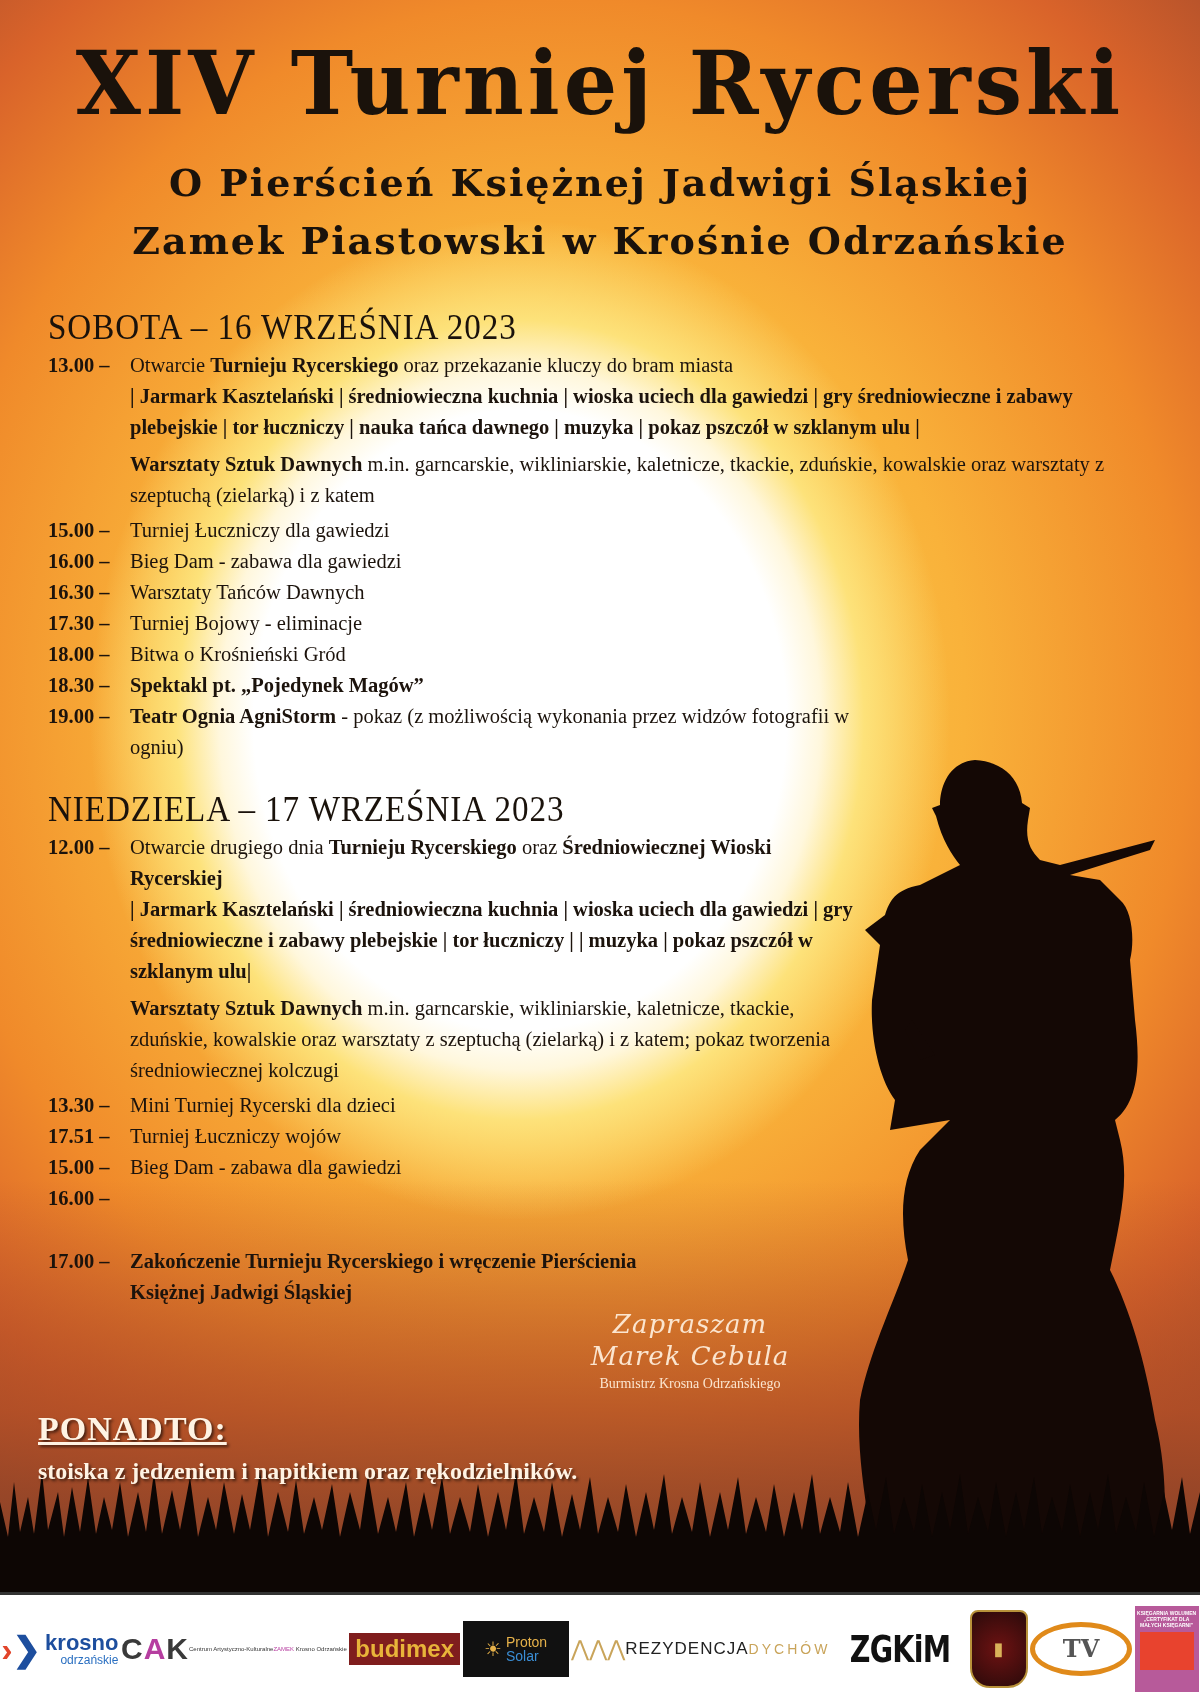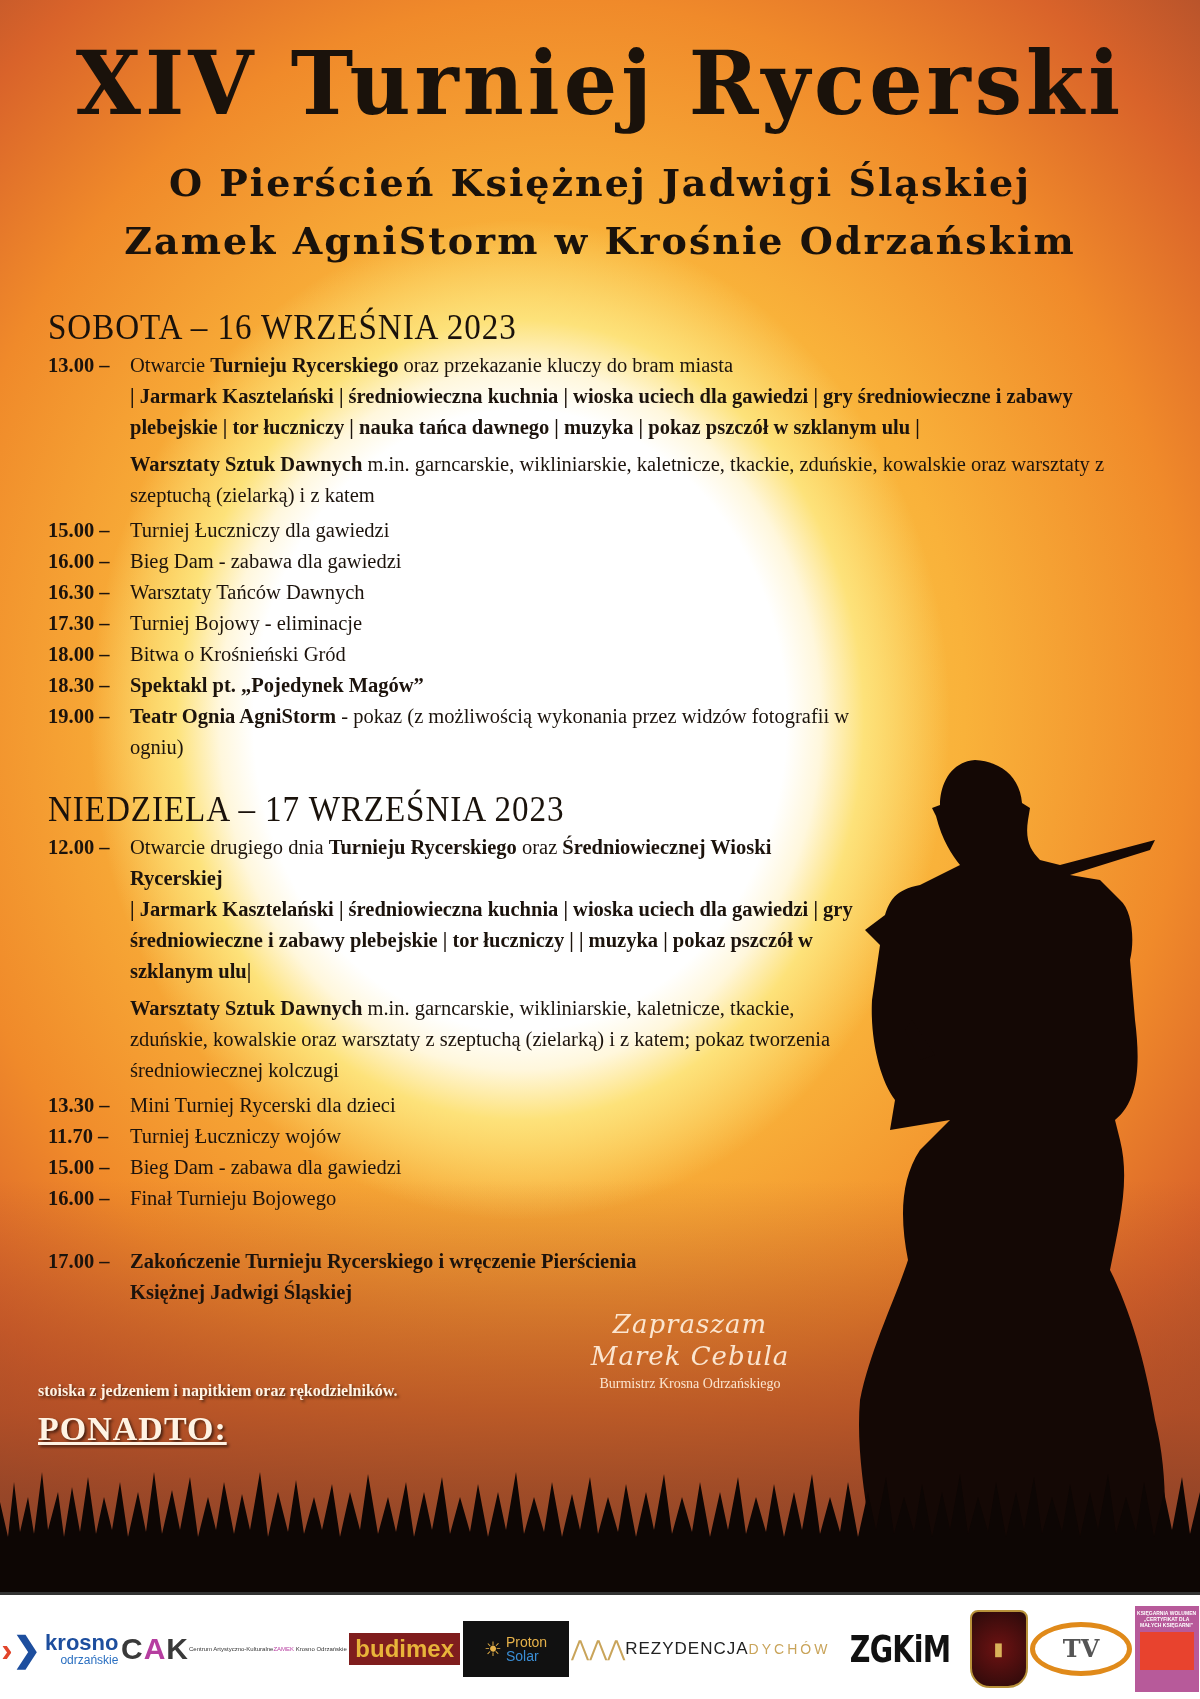--- a/index.html
+++ b/index.html
@@ -22,21 +22,21 @@
   .sched { position:absolute; left:48px; font-size:20.5px; line-height:31px; }
   .row { display:flex; }
   .row .time { width:82px; font-weight:bold; white-space:nowrap; }
   .row .desc { flex:1; }
   .b { font-weight:bold; }
   .block { margin-top:6px; }
   .signature { position:absolute; left:560px; top:1308px; width:260px; text-align:center; color:#fbe5cf; z-index:4; }
   .signature .hand { font-family:"DejaVu Serif", serif; font-style:italic; font-size:26px; line-height:32px; letter-spacing:1px; }
   .signature .role { font-size:14px; margin-top:4px; }
   .ponadto { position:absolute; left:38px; top:1410px; font-size:34px; color:#fff3e3; font-weight:bold; letter-spacing:1px; text-shadow:2px 2px 3px rgba(0,0,0,0.6); z-index:4;text-decoration:underline; }
-  .ponadto-text { position:absolute; left:38px; top:1382px; font-size:16px; color:#fff3e3; font-weight:bold; text-shadow:2px 2px 3px rgba(0,0,0,0.6); z-index:4; }
+  .ponadto-text { position:absolute; left:38px; top:1458px; font-size:24px; color:#fff3e3; font-weight:bold; text-shadow:2px 2px 3px rgba(0,0,0,0.6); z-index:4; }
   .sponsors { position:absolute; left:0; top:1592px; width:1200px; height:107px; background:#fff; border-top:3px solid #333; display:flex; align-items:center; justify-content:space-around; }
   .logo { display:flex; flex-direction:row; align-items:center; justify-content:center; font-family:"Liberation Sans", sans-serif; }
   .krosno { flex-direction:row; gap:4px; }
   .krosno .chev { color:#1d4e9e; font-size:34px; font-weight:bold; line-height:1; }
   .krosno .chev span { color:#e2452b; }
   .krosno .txt { display:flex; flex-direction:column; line-height:1; }
   .krosno .t1 { color:#1d4e9e; font-weight:bold; font-size:22px; }
   .krosno .t2 { color:#2a6fc1; font-size:12px; text-align:right; }
   .cak .letters { font-size:30px; font-weight:bold; color:#3a3a3a; letter-spacing:1px; }
   .cak .letters span { color:#b63ea0; }
@@ -69,21 +69,21 @@
 
   <svg class="grass" viewBox="0 0 1200 150" preserveAspectRatio="none">
     <path fill="#0d0604" d="M0,150 L0,60 L8,95 L14,40 L20,90 L28,55 L34,92 L42,30 L48,88 L58,50 L64,95 L72,45 L80,90 L88,35 L96,92 L104,55 L112,88 L120,40 L128,95 L138,50 L146,90 L154,30 L162,92 L172,48 L180,88 L190,35 L198,95 L208,55 L216,88 L224,40 L234,92 L242,52 L250,88 L260,30 L268,95 L278,50 L288,90 L296,38 L304,92 L314,55 L322,88 L332,42 L340,95 L350,50 L360,88 L368,32 L378,92 L388,55 L396,90 L406,40 L414,95 L424,50 L432,88 L442,35 L450,92 L460,55 L470,90 L478,42 L488,95 L498,50 L506,88 L516,30 L524,92 L534,55 L544,90 L552,40 L562,95 L572,52 L580,88 L590,35 L598,92 L608,55 L618,90 L626,42 L636,95 L646,50 L654,88 L664,32 L672,92 L682,55 L692,90 L700,40 L710,95 L720,50 L728,88 L738,35 L746,92 L756,55 L766,90 L774,42 L784,95 L794,50 L802,88 L812,32 L820,92 L830,55 L840,90 L848,40 L858,95 L868,50 L876,88 L886,35 L894,92 L904,55 L914,90 L922,42 L932,95 L942,50 L950,88 L960,32 L968,92 L978,55 L988,90 L996,40 L1006,95 L1016,50 L1024,88 L1034,35 L1042,92 L1052,55 L1062,90 L1070,42 L1080,95 L1090,50 L1098,88 L1108,32 L1116,92 L1126,55 L1136,90 L1144,40 L1154,95 L1164,50 L1172,88 L1182,35 L1190,92 L1200,50 L1200,150 Z"></path>
     <rect x="0" y="110" width="1200" height="40" fill="#0d0604"></rect>
   </svg>
 </div>
 
 <div class="content">
   <div class="title">XIV Turniej Rycerski</div>
   <div class="subtitle sub1">O Pierścień Księżnej Jadwigi Śląskiej</div>
-  <div class="subtitle sub2">Zamek AgniStorm w Krośnie Odrzańskim</div>
+  <div class="subtitle sub2">Zamek Piastowski w Krośnie Odrzańskie</div>
 
   <div class="day-heading" style="top:306px;">SOBOTA – 16 WRZEŚNIA 2023</div>
   <div class="sched" style="top:350px; width:1090px;">
     <div class="row">
       <span class="time">13.00 –</span>
       <span class="desc">
         <span>Otwarcie </span><span class="b">Turnieju Rycerskiego</span><span> oraz przekazanie kluczy do bram miasta</span><br>
         <span class="b">| Jarmark Kasztelański | średniowieczna kuchnia | wioska uciech dla gawiedzi | gry średniowieczne i zabawy plebejskie | tor łuczniczy | nauka tańca dawnego | muzyka | pokaz pszczół w szklanym ulu |</span>
         <div class="block"><span class="b">Warsztaty Sztuk Dawnych</span><span> m.in. garncarskie, wikliniarskie,  kaletnicze, tkackie,  zduńskie, kowalskie oraz warsztaty z szeptuchą (zielarką) i z katem</span></div>
       </span>
@@ -126,30 +126,29 @@
         <span>Otwarcie drugiego dnia </span><span class="b">Turnieju Rycerskiego</span><span> oraz </span><span class="b">Średniowiecznej Wioski Rycerskiej</span><br>
         <span class="b">| Jarmark Kasztelański | średniowieczna kuchnia | wioska uciech dla gawiedzi | gry średniowieczne i zabawy plebejskie | tor łuczniczy | | muzyka | pokaz pszczół w szklanym ulu|</span>
         <div class="block"><span class="b">Warsztaty Sztuk Dawnych</span><span> m.in. garncarskie, wikliniarskie,  kaletnicze, tkackie,  zduńskie, kowalskie oraz warsztaty z szeptuchą (zielarką) i z katem; pokaz tworzenia średniowiecznej kolczugi</span></div>
       </span>
     </div>
     <div class="row" style="margin-top:4px;">
         <span class="time">13.30 –</span>
         <span class="desc">Mini Turniej Rycerski dla dzieci</span>
       </div>
     <div class="row">
-        <span class="time">11.70 –</span>
+        <span class="time">17.51 –</span>
         <span class="desc">Turniej Łuczniczy wojów</span>
       </div>
     <div class="row">
         <span class="time">15.00 –</span>
         <span class="desc">Bieg Dam - zabawa dla gawiedzi</span>
       </div>
     <div class="row">
         <span class="time">16.00 –</span>
-        <span class="desc">Finał Turnieju Bojowego</span>
       </div>
     <div class="row" style="width:640px;margin-top:32px;">
         <span class="time">17.00 –</span>
         <span class="desc b">Zakończenie Turnieju Rycerskiego i wręczenie Pierścienia Księżnej Jadwigi Śląskiej</span>
       </div>
   </div>
 </div>
 
 <div class="signature">
   <div class="hand">Zapraszam</div>

